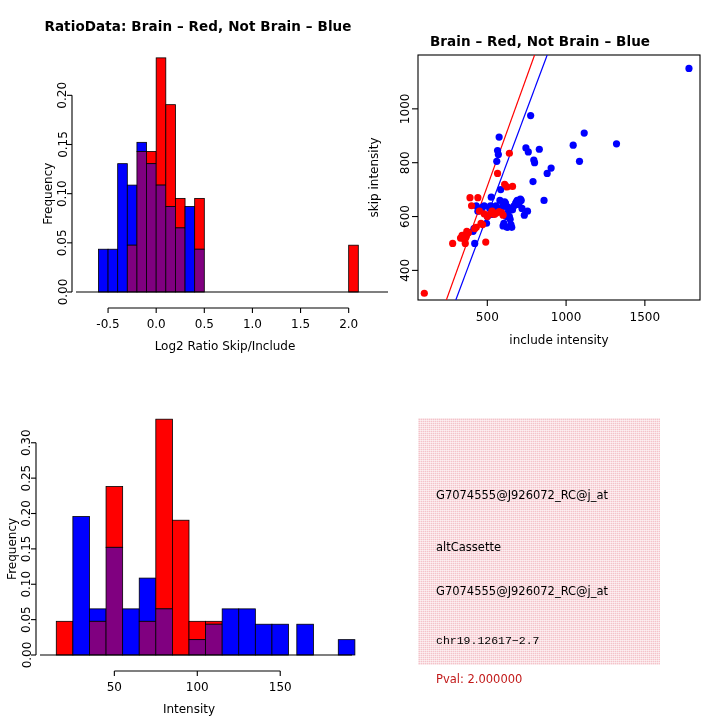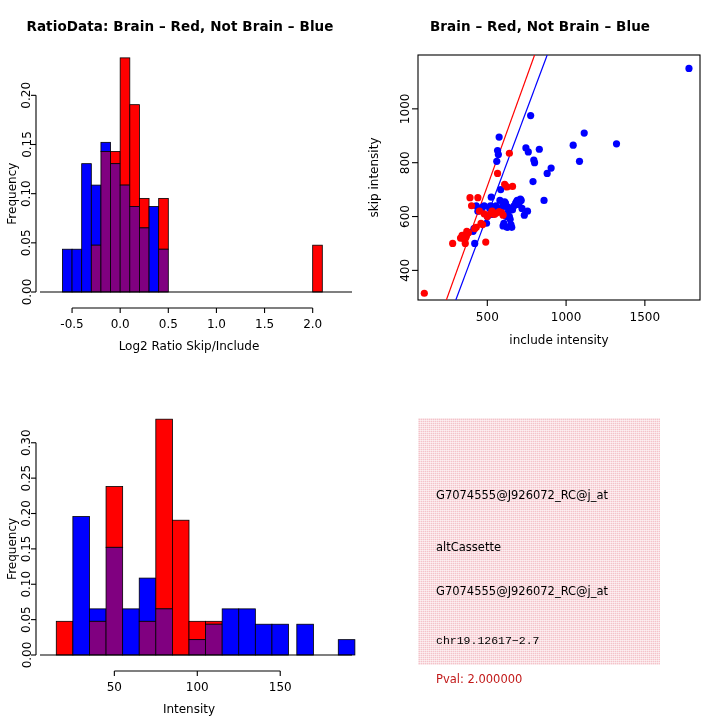--- a/index.html
+++ b/index.html
@@ -5,34 +5,34 @@
 <style>
   html,body{margin:0;padding:0;background:#ffffff;}
   body{
     width:720px;height:720px;overflow:hidden;
     font-family:"DejaVu Sans","Liberation Sans",sans-serif;
     color:#000;
   }
   #figure{position:relative;width:720px;height:720px;}
 
   .panel{position:absolute;}
-  #panel-hist-ratio   {left:0px;   top:0px;   width:360px;height:360px;}
+  #panel-hist-ratio   {left:0px;   top:0px;   width:360px;height:360px;padding-left:36px;}
   #panel-scatter      {left:360px; top:0px;   width:360px;height:360px;}
   #panel-hist-gene    {left:0px;   top:360px; width:360px;height:360px;}
   #panel-info         {left:360px; top:360px; width:360px;height:360px;}
 
   .plot-title{
     position:absolute;left:0;width:100%;
     text-align:center;
     font-weight:bold;font-size:13.5px;
     letter-spacing:.1px;
     white-space:nowrap;
   }
   #panel-hist-ratio .plot-title{top:18px;}
-  #panel-scatter   .plot-title{top:18px;}
+  #panel-scatter   .plot-title{top:33px;}
   #panel-hist-gene .plot-title{top:18px;}
 
   svg{display:block;}
   svg text{font-family:"DejaVu Sans","Liberation Sans",sans-serif;fill:#000;}
   .ticklab{font-size:12px;}
   .axlab{font-size:12px;}
 
   
   #info-box{
     position:absolute;

